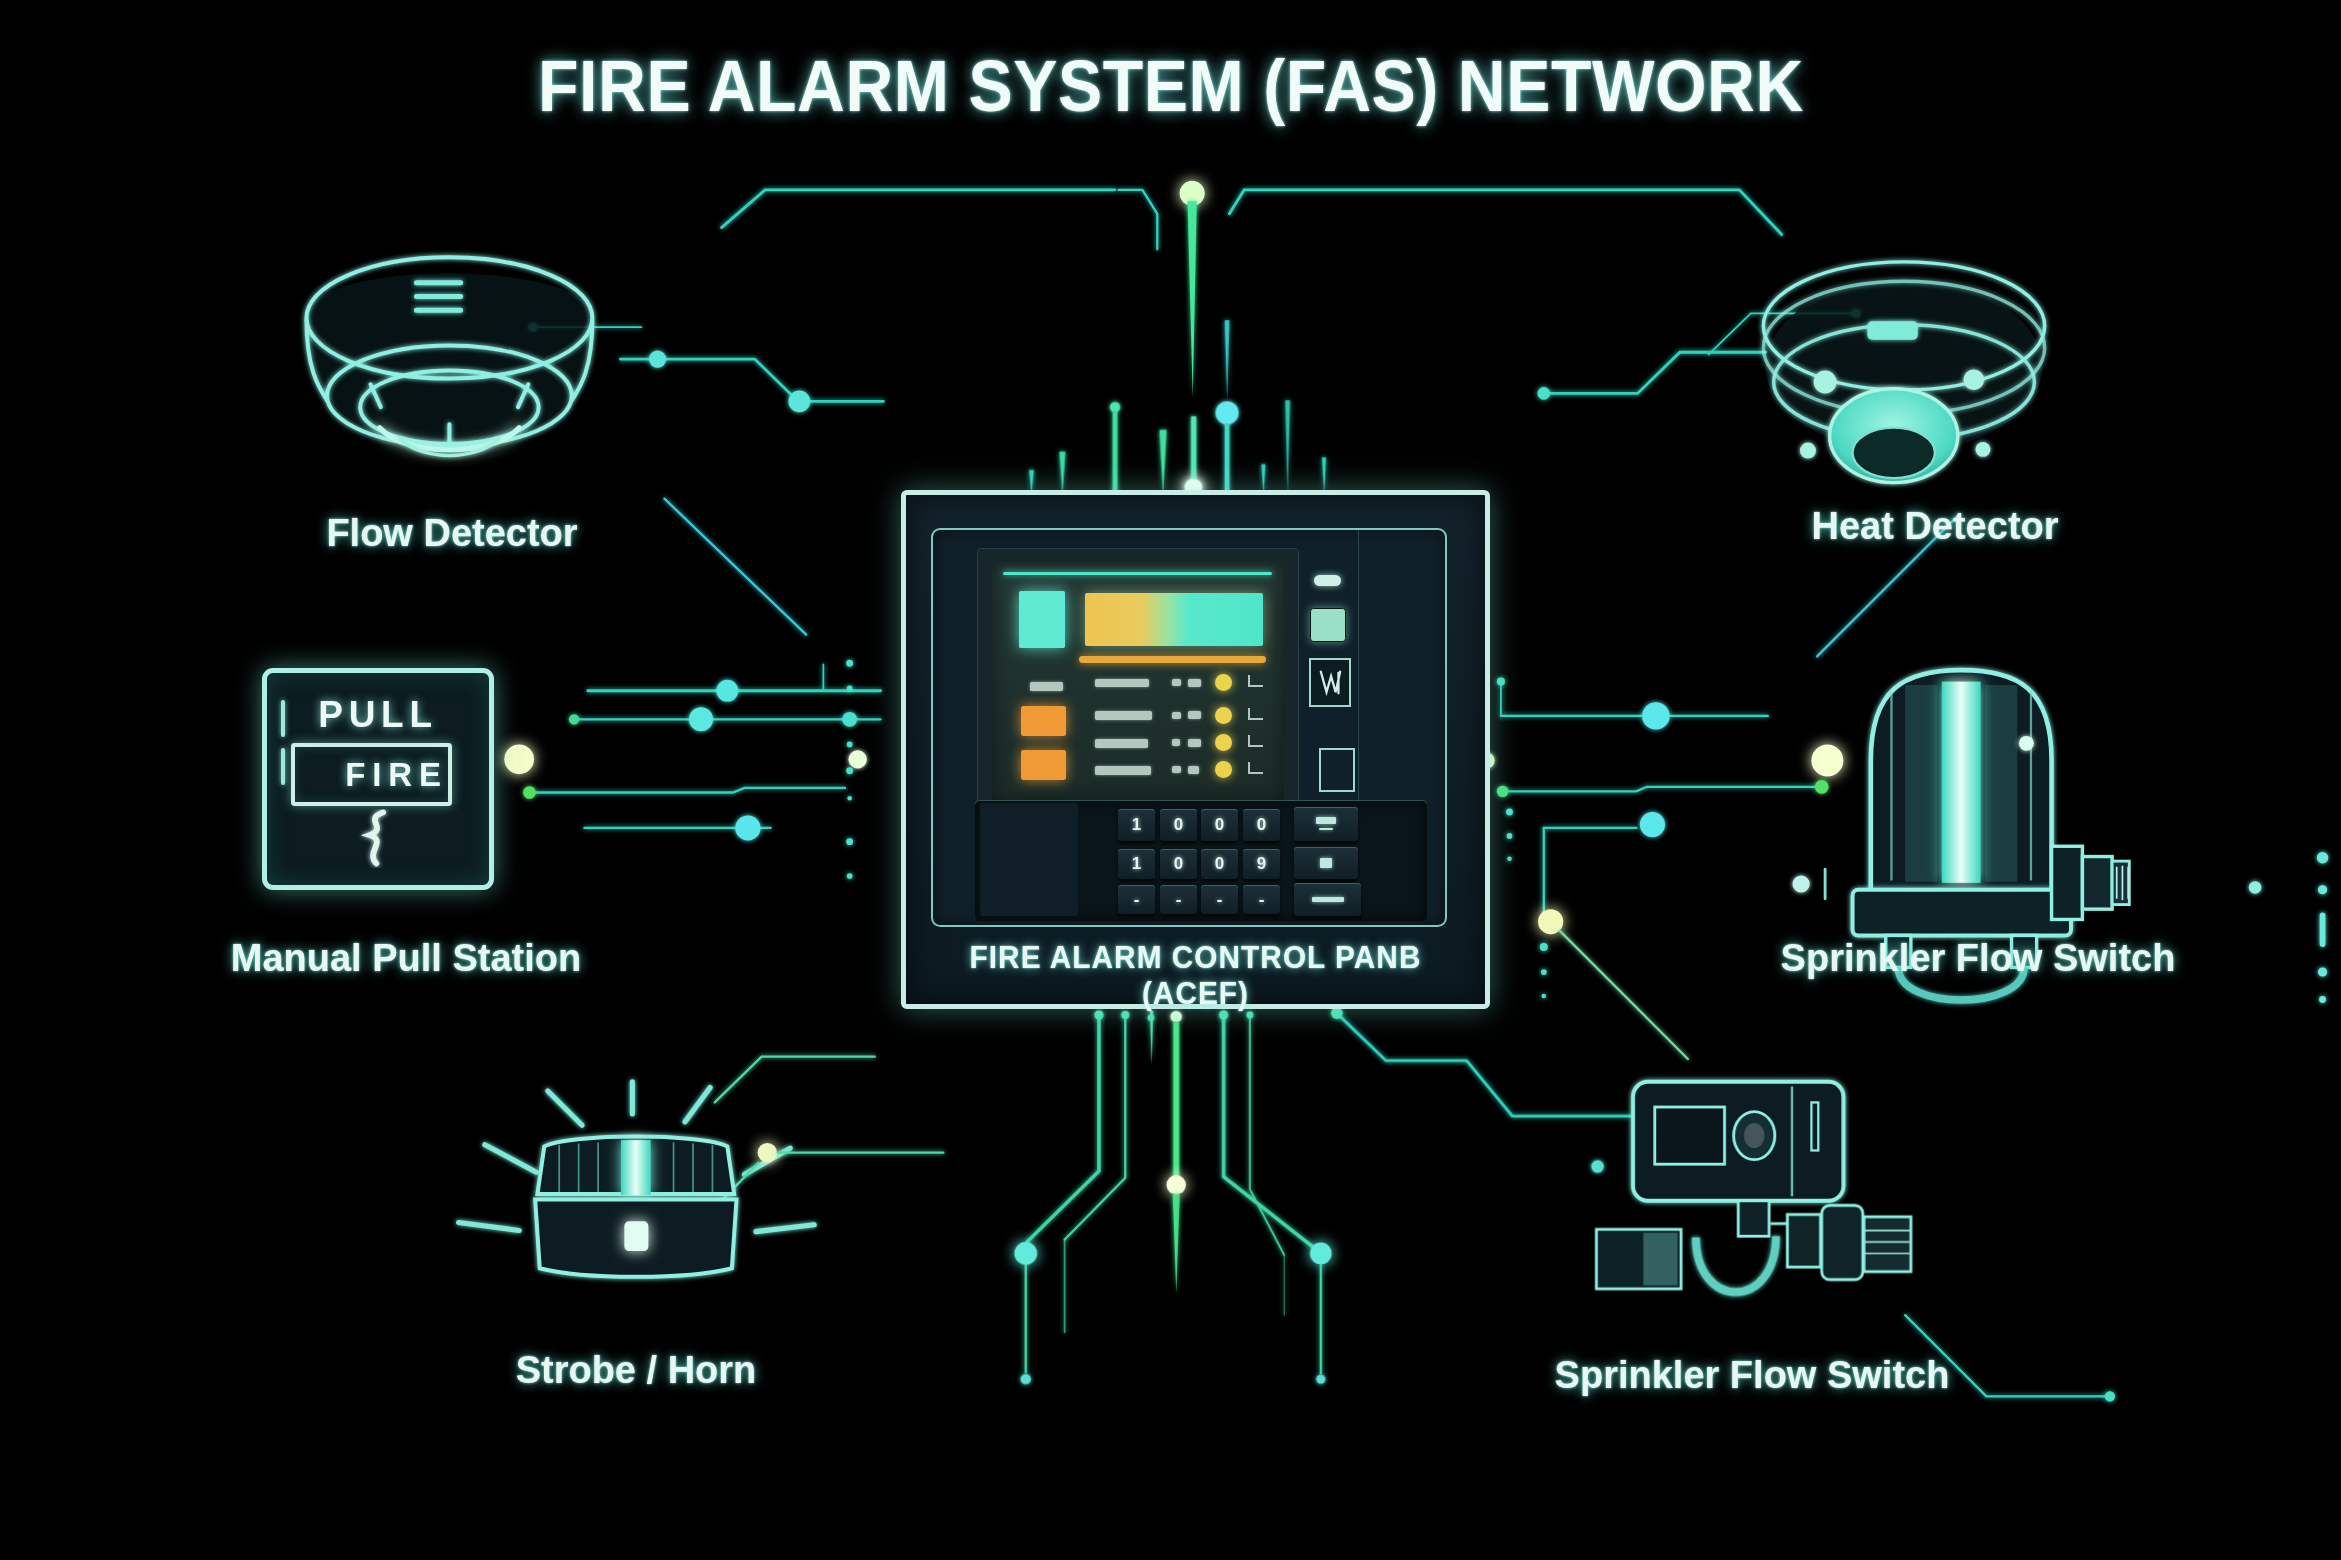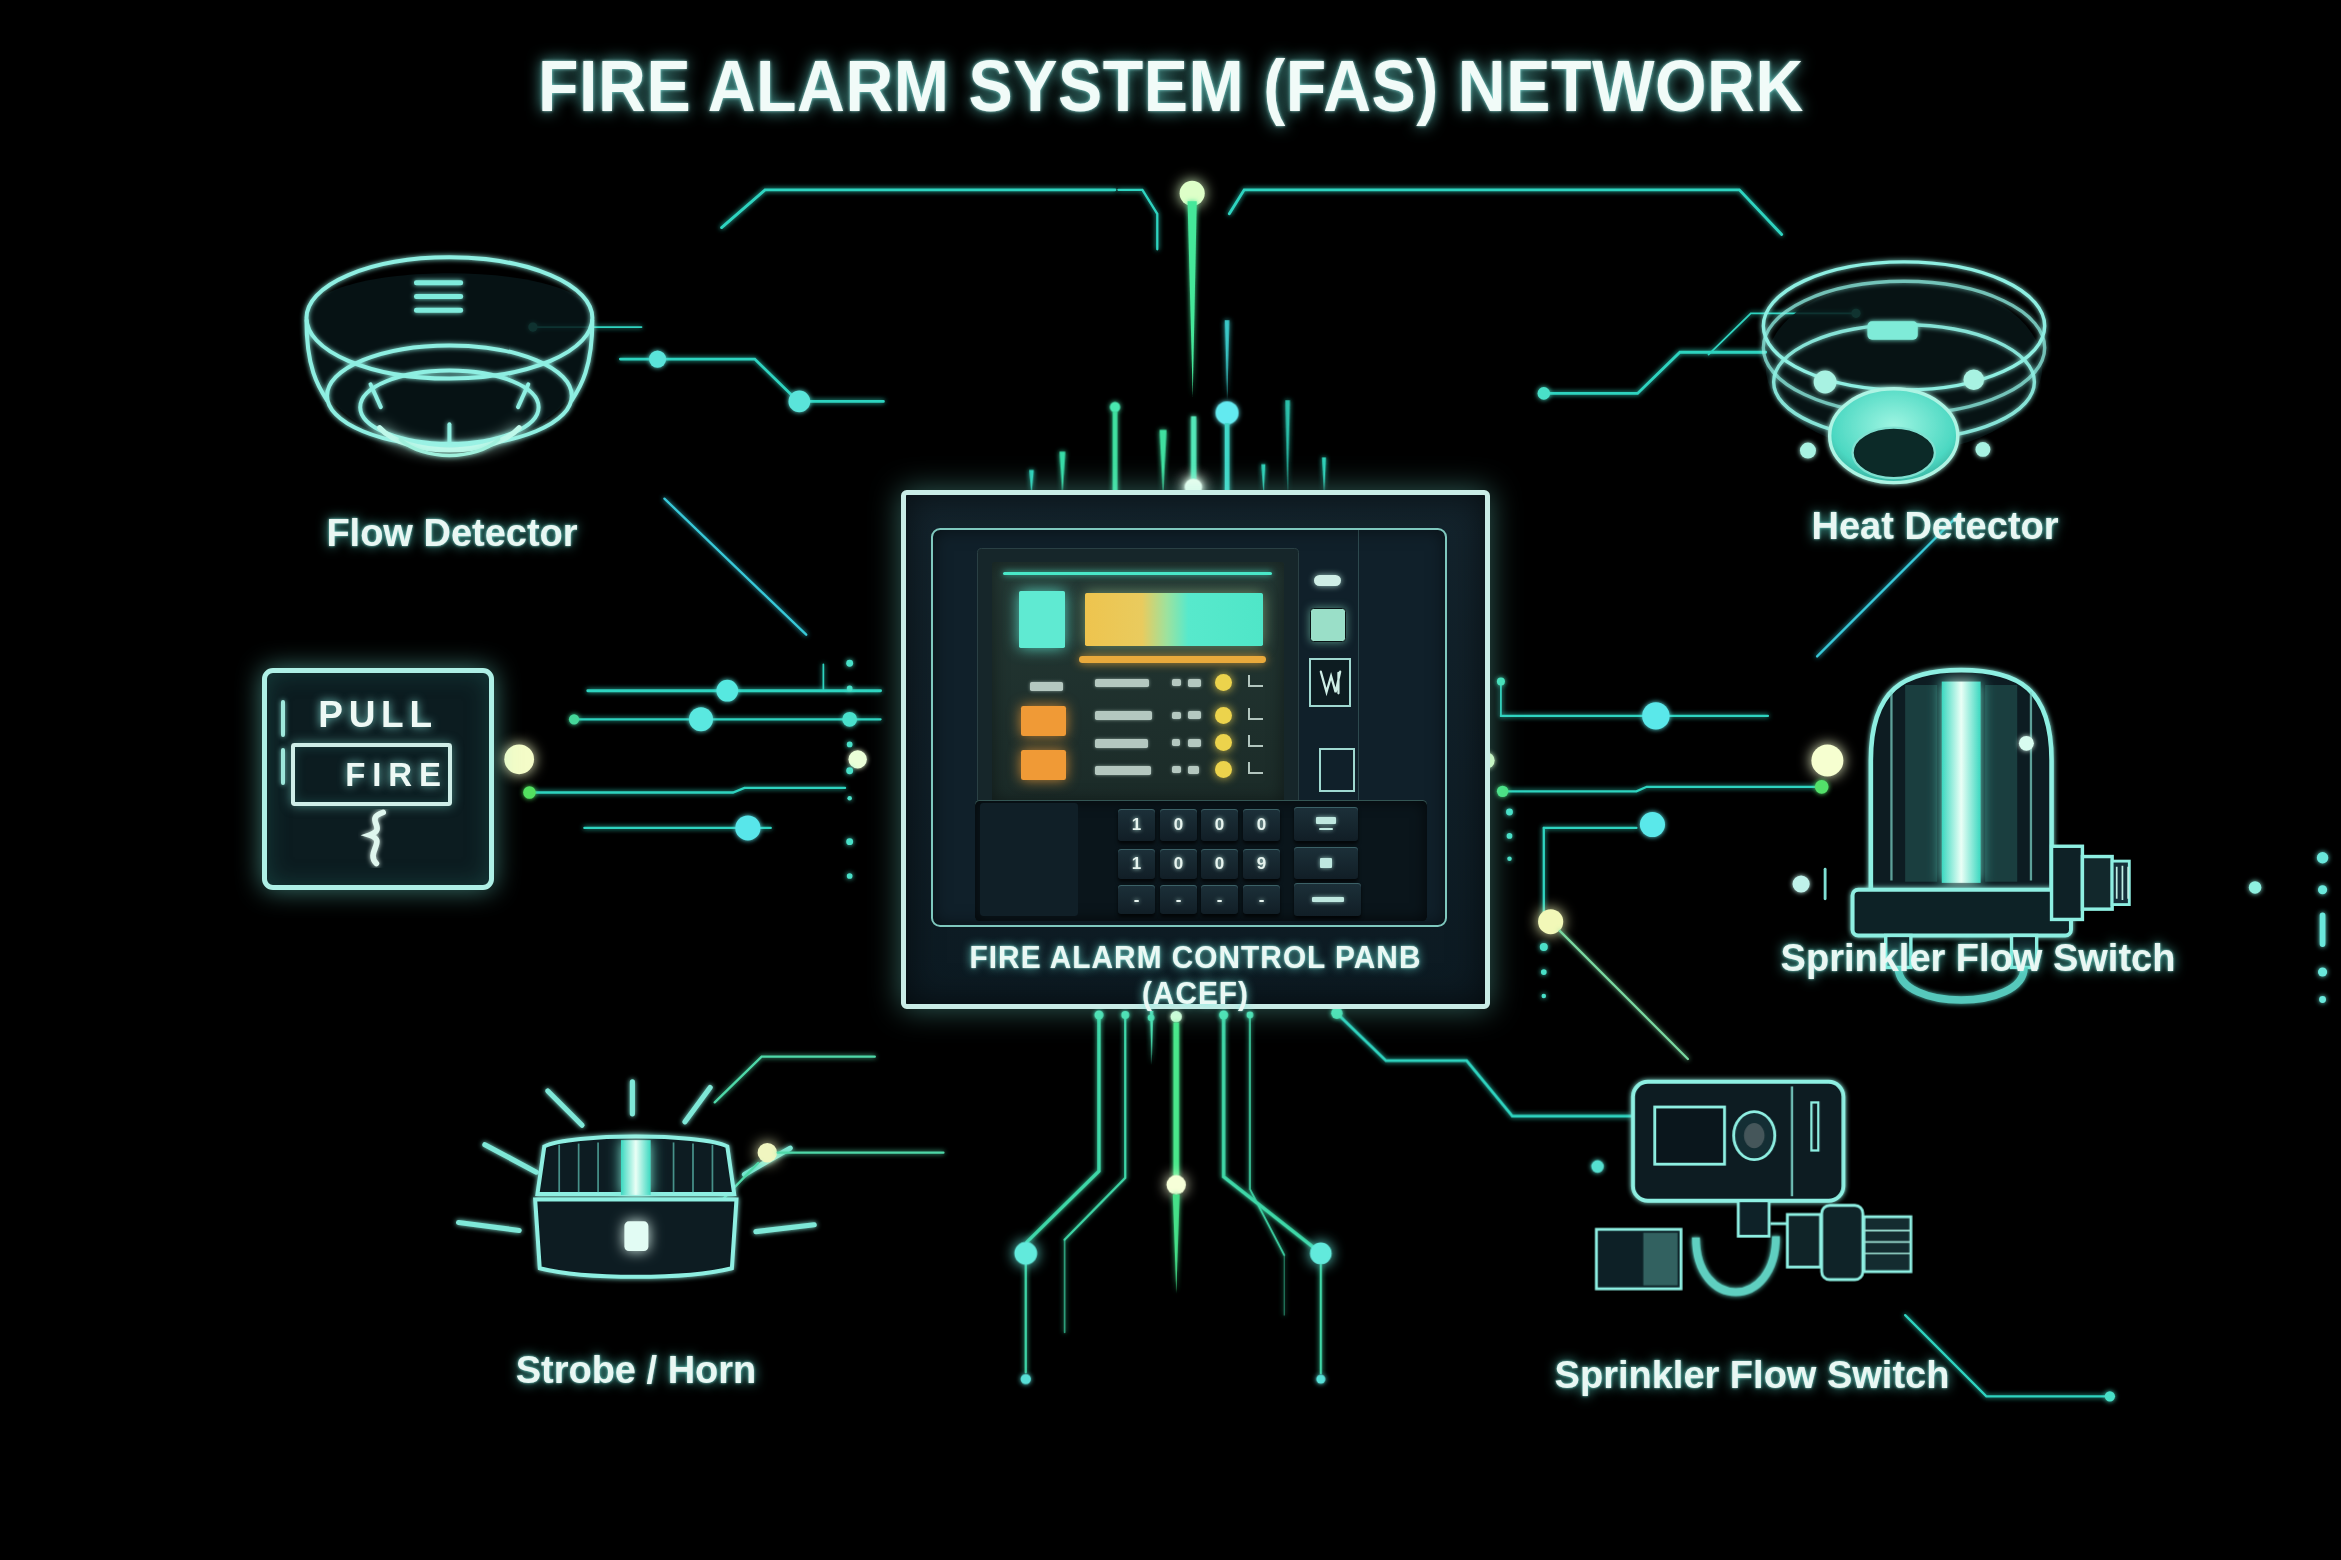--- a/index.html
+++ b/index.html
@@ -355,20 +355,21 @@
       <rect x="3186" y="2108" width="72" height="130" rx="14" fill="#0f2328" stroke="#8eefe2" stroke-width="5"></rect>
       <rect x="3260" y="2128" width="82" height="96" fill="#142c30" stroke="#8eefe2" stroke-width="5"></rect>
       <path d="M3260 2152 H3342 M3260 2172 H3342 M3260 2192 H3342" stroke="#9fe4d6" stroke-width="3"></path>
     </g>
   </svg>
 
   <div class="abs title">FIRE ALARM SYSTEM (FAS) NETWORK</div>
 
   <div class="abs dev-label" style="left:452px;top:512px">Flow Detector</div>
   <div class="abs dev-label" style="left:1935px;top:505px">Heat Detector</div>
+  <div class="abs dev-label" style="left:406px;top:937px">Manual Pull Station</div>
   <div class="abs dev-label" style="left:1978px;top:937px">Sprinkler Flow Switch</div>
   <div class="abs dev-label" style="left:636px;top:1349px">Strobe / Horn</div>
   <div class="abs dev-label" style="left:1752px;top:1354px">Sprinkler Flow Switch</div>
 
   <div class="abs pull">
     <div class="tick" style="left:13.7px;top:27.4px;height:37px"></div>
     <div class="tick" style="left:13.7px;top:75px;height:37px"></div>
     <div class="pull-word">PULL</div>
     <div class="fire-box">
       <span class="fire-word">FIRE</span>

